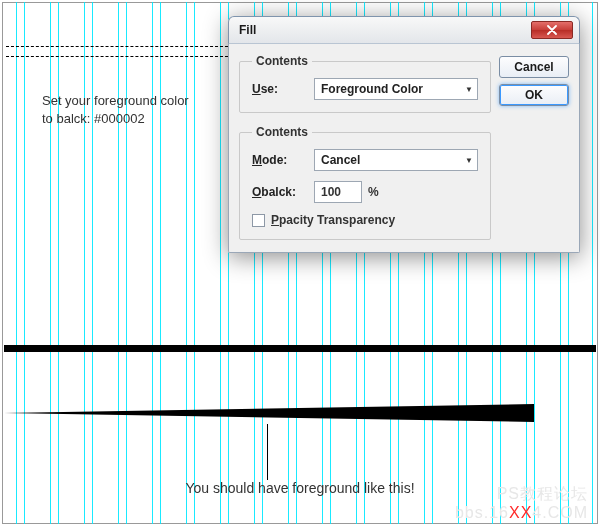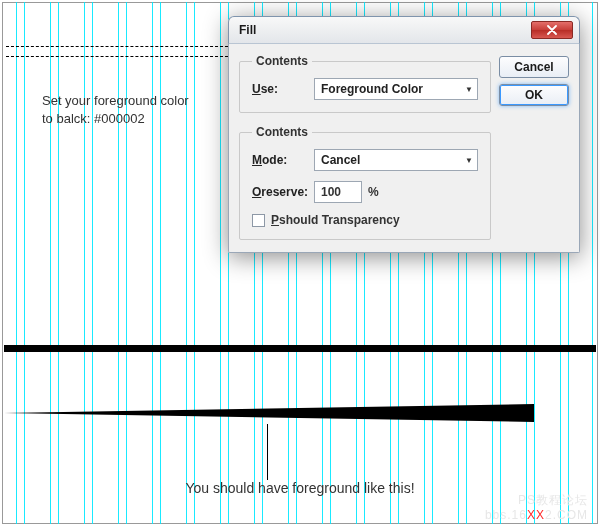--- a/index.html
+++ b/index.html
@@ -45,21 +45,21 @@
   .caption-line {
     position: absolute; left: 267px; top: 424px; width: 0; height: 56px;
     border-left: 1px solid #000;
   }
   .caption {
     position: absolute; left: 0; right: 0; top: 480px;
     text-align: center; font-size: 14px;
   }
   .watermark {
     position: absolute; right: 12px; bottom: 4px;
-    font-size: 12px; text-align: right; line-height: 1.2;
+    font-size: 16px; text-align: right; line-height: 1.2;
   }
   .watermark .row1 { color: #e7e7e7; letter-spacing: 1px; }
   .watermark .row2 { color: #e7e7e7; letter-spacing: 1px; }
   .watermark .xx { color: #ff2a2a; }
 
   
   .dialog {
     position: absolute; left: 228px; top: 16px;
     width: 352px;
     box-shadow: 0 4px 24px rgba(0,0,0,0.45);
@@ -199,21 +199,21 @@
 <svg class="wedge" width="592" height="18" viewBox="0 0 592 18">
   <polygon points="0,9 530,0 530,18" fill="#000"></polygon>
 </svg>
 
 <div class="caption-line"></div>
 <div class="caption">You should have foreground like this!</div>
 
 <div class="watermark">
   <div class="row1">PS教程论坛</div>
   <div class="row2">
-    <span>bbs.16</span><span class="xx">XX</span><span>2.COM</span>
+    <span>bbs.16</span><span class="xx">XX</span><span>4.COM</span>
   </div>
 </div>
 
 <div class="dialog">
   <div class="titlebar">
     <span class="title">Fill</span>
     <div class="close-btn">
       <svg width="10" height="10" viewBox="0 0 10 10">
           <path d="M1 1 L9 9 M9 1 L1 9" stroke="#fff" stroke-width="1.8" stroke-linecap="round"></path>
         </svg>
@@ -236,29 +236,29 @@
       <fieldset style="margin-bottom:0">
         <legend>Contents</legend>
         <div class="row">
           <span class="lbl"><span class="u">M</span><span>ode:</span></span>
           <div class="combo">
             <span class="val">Cancel</span>
             <span class="arrow">▼</span>
           </div>
         </div>
         <div class="row">
-          <span class="lbl"><span class="u">O</span><span>reserve:</span></span>
+          <span class="lbl"><span class="u">O</span><span>balck:</span></span>
           <div class="num-input">
             <span>100</span>
           </div>
           <span>%</span>
         </div>
         <div class="row" style="margin-top:2px">
           <span class="checkbox"></span>
-          <span><span class="u">P</span><span>should Transparency</span></span>
+          <span><span class="u">P</span><span>pacity Transparency</span></span>
         </div>
       </fieldset>
 
     </div>
     <div class="right-col">
       <div class="win-btn">Cancel</div>
       <div class="win-btn default">OK</div>
     </div>
   </div>
 </div>

